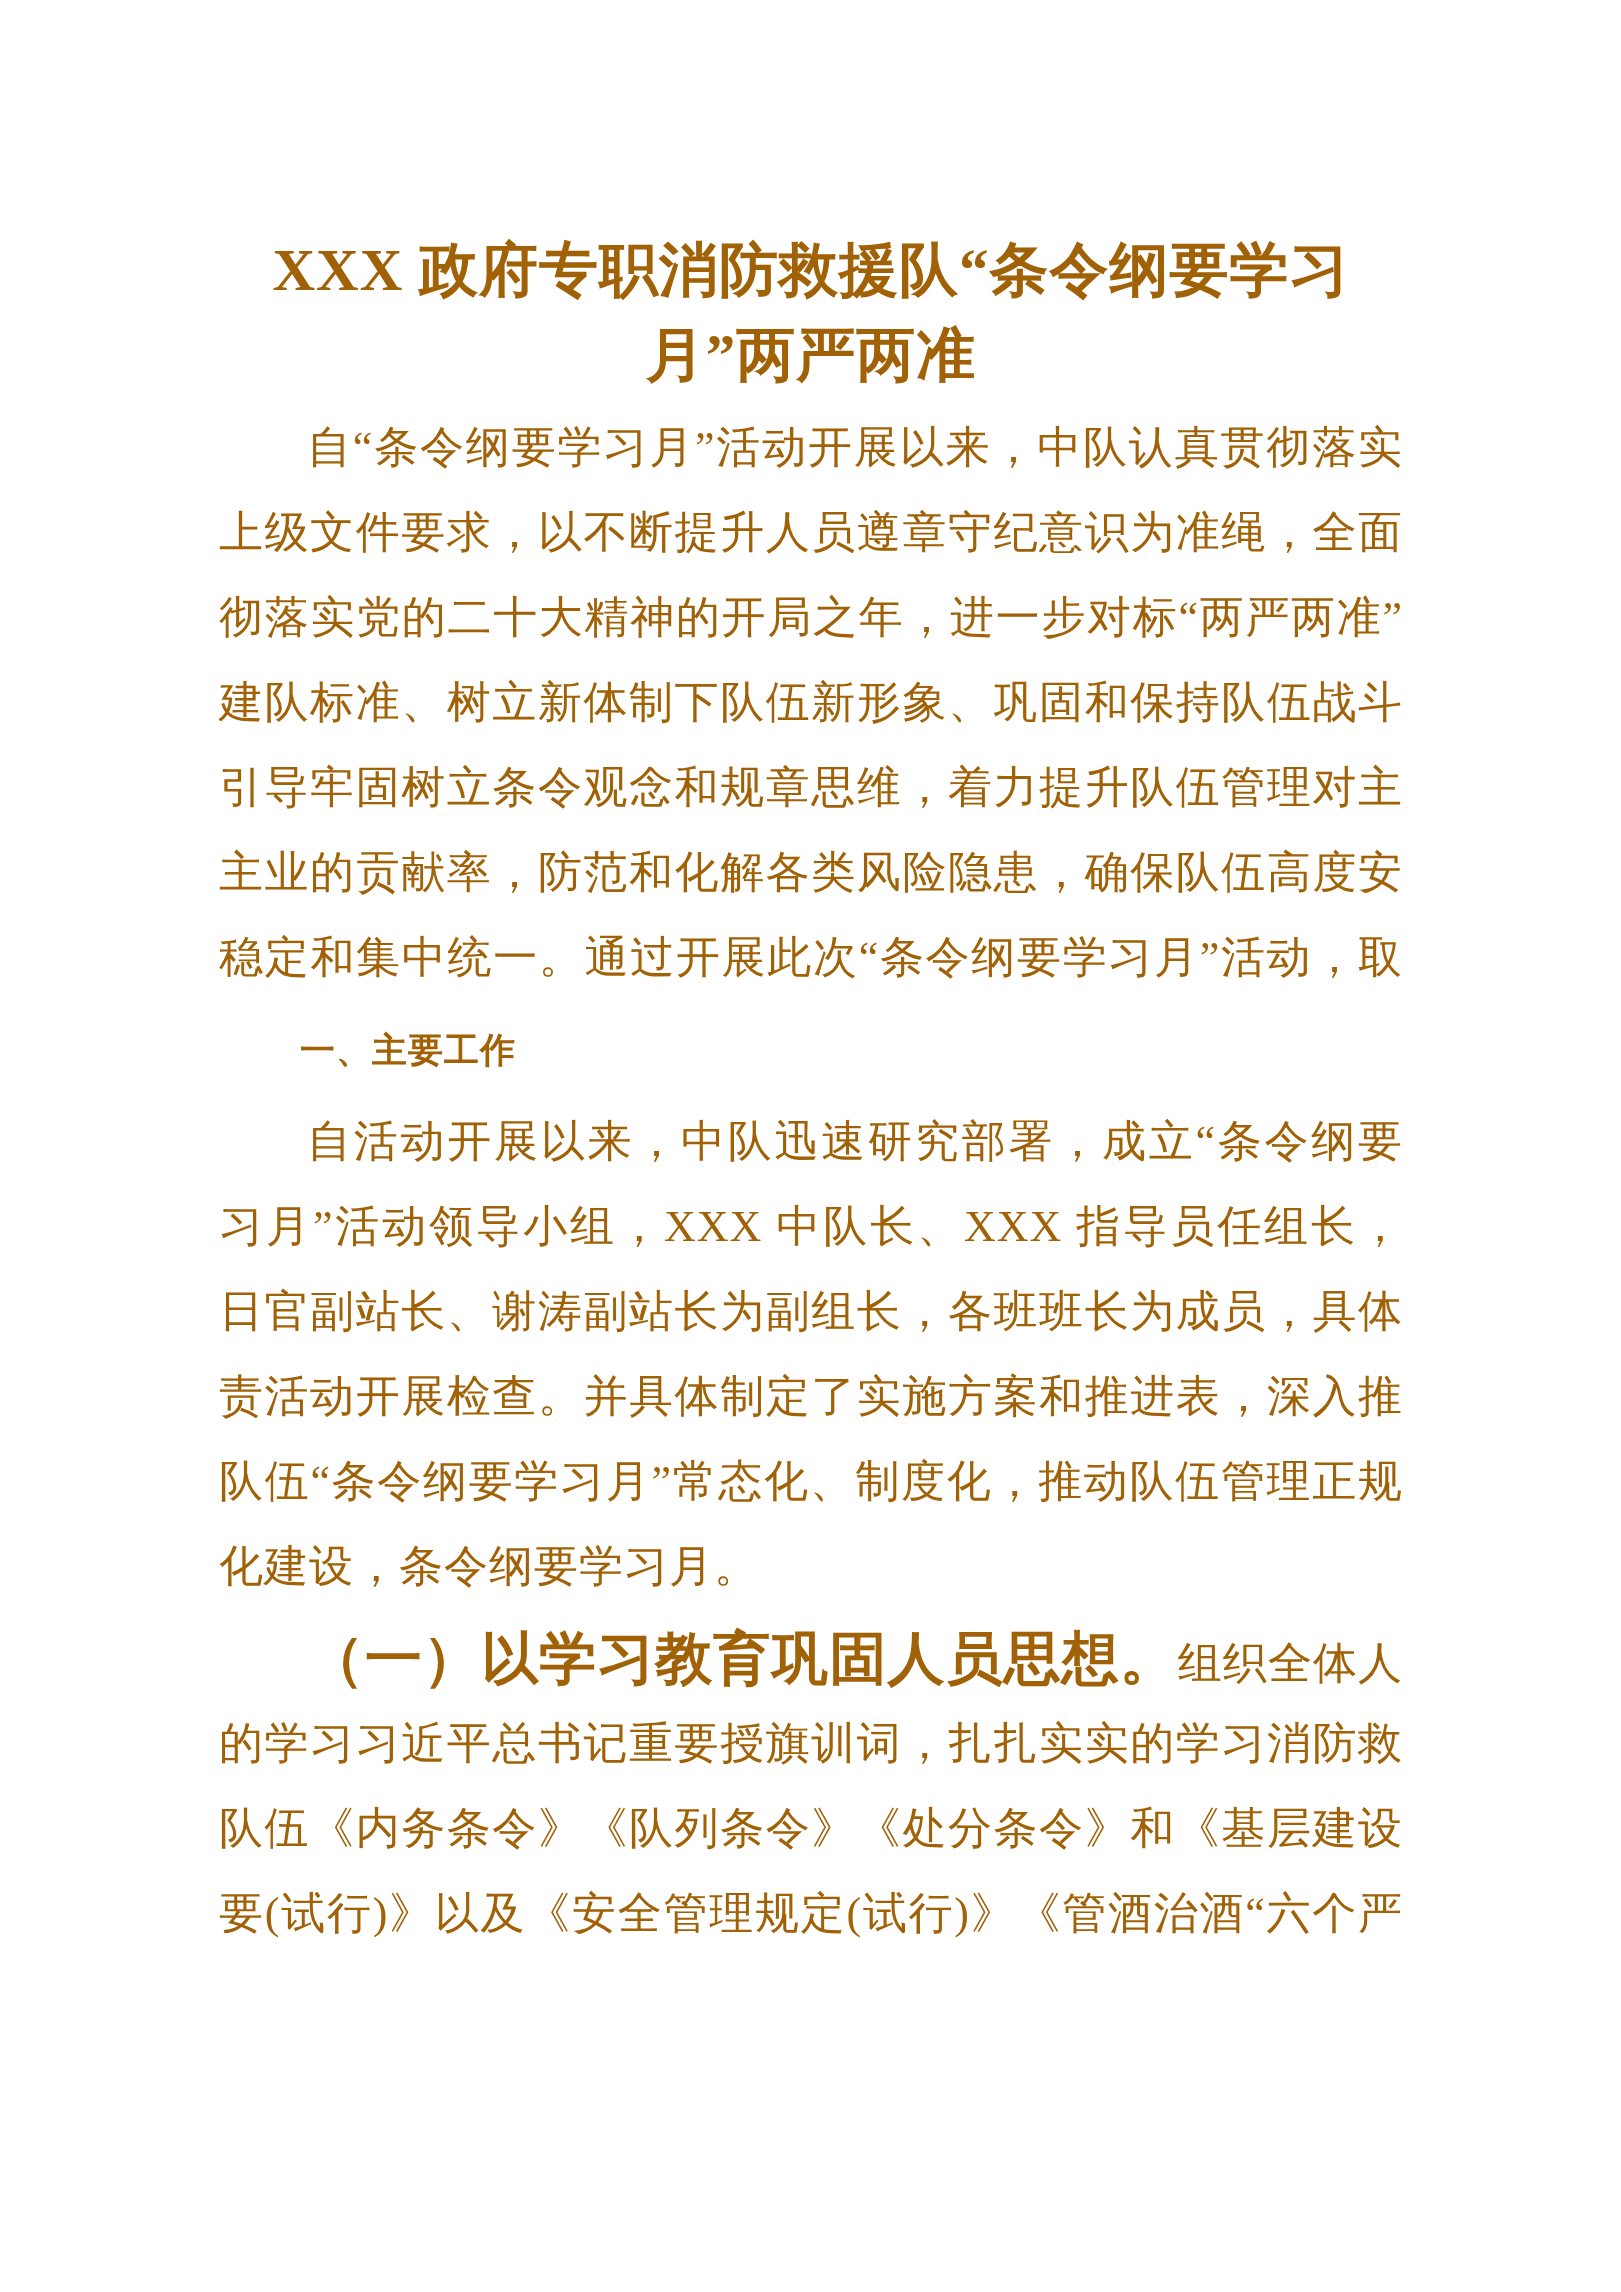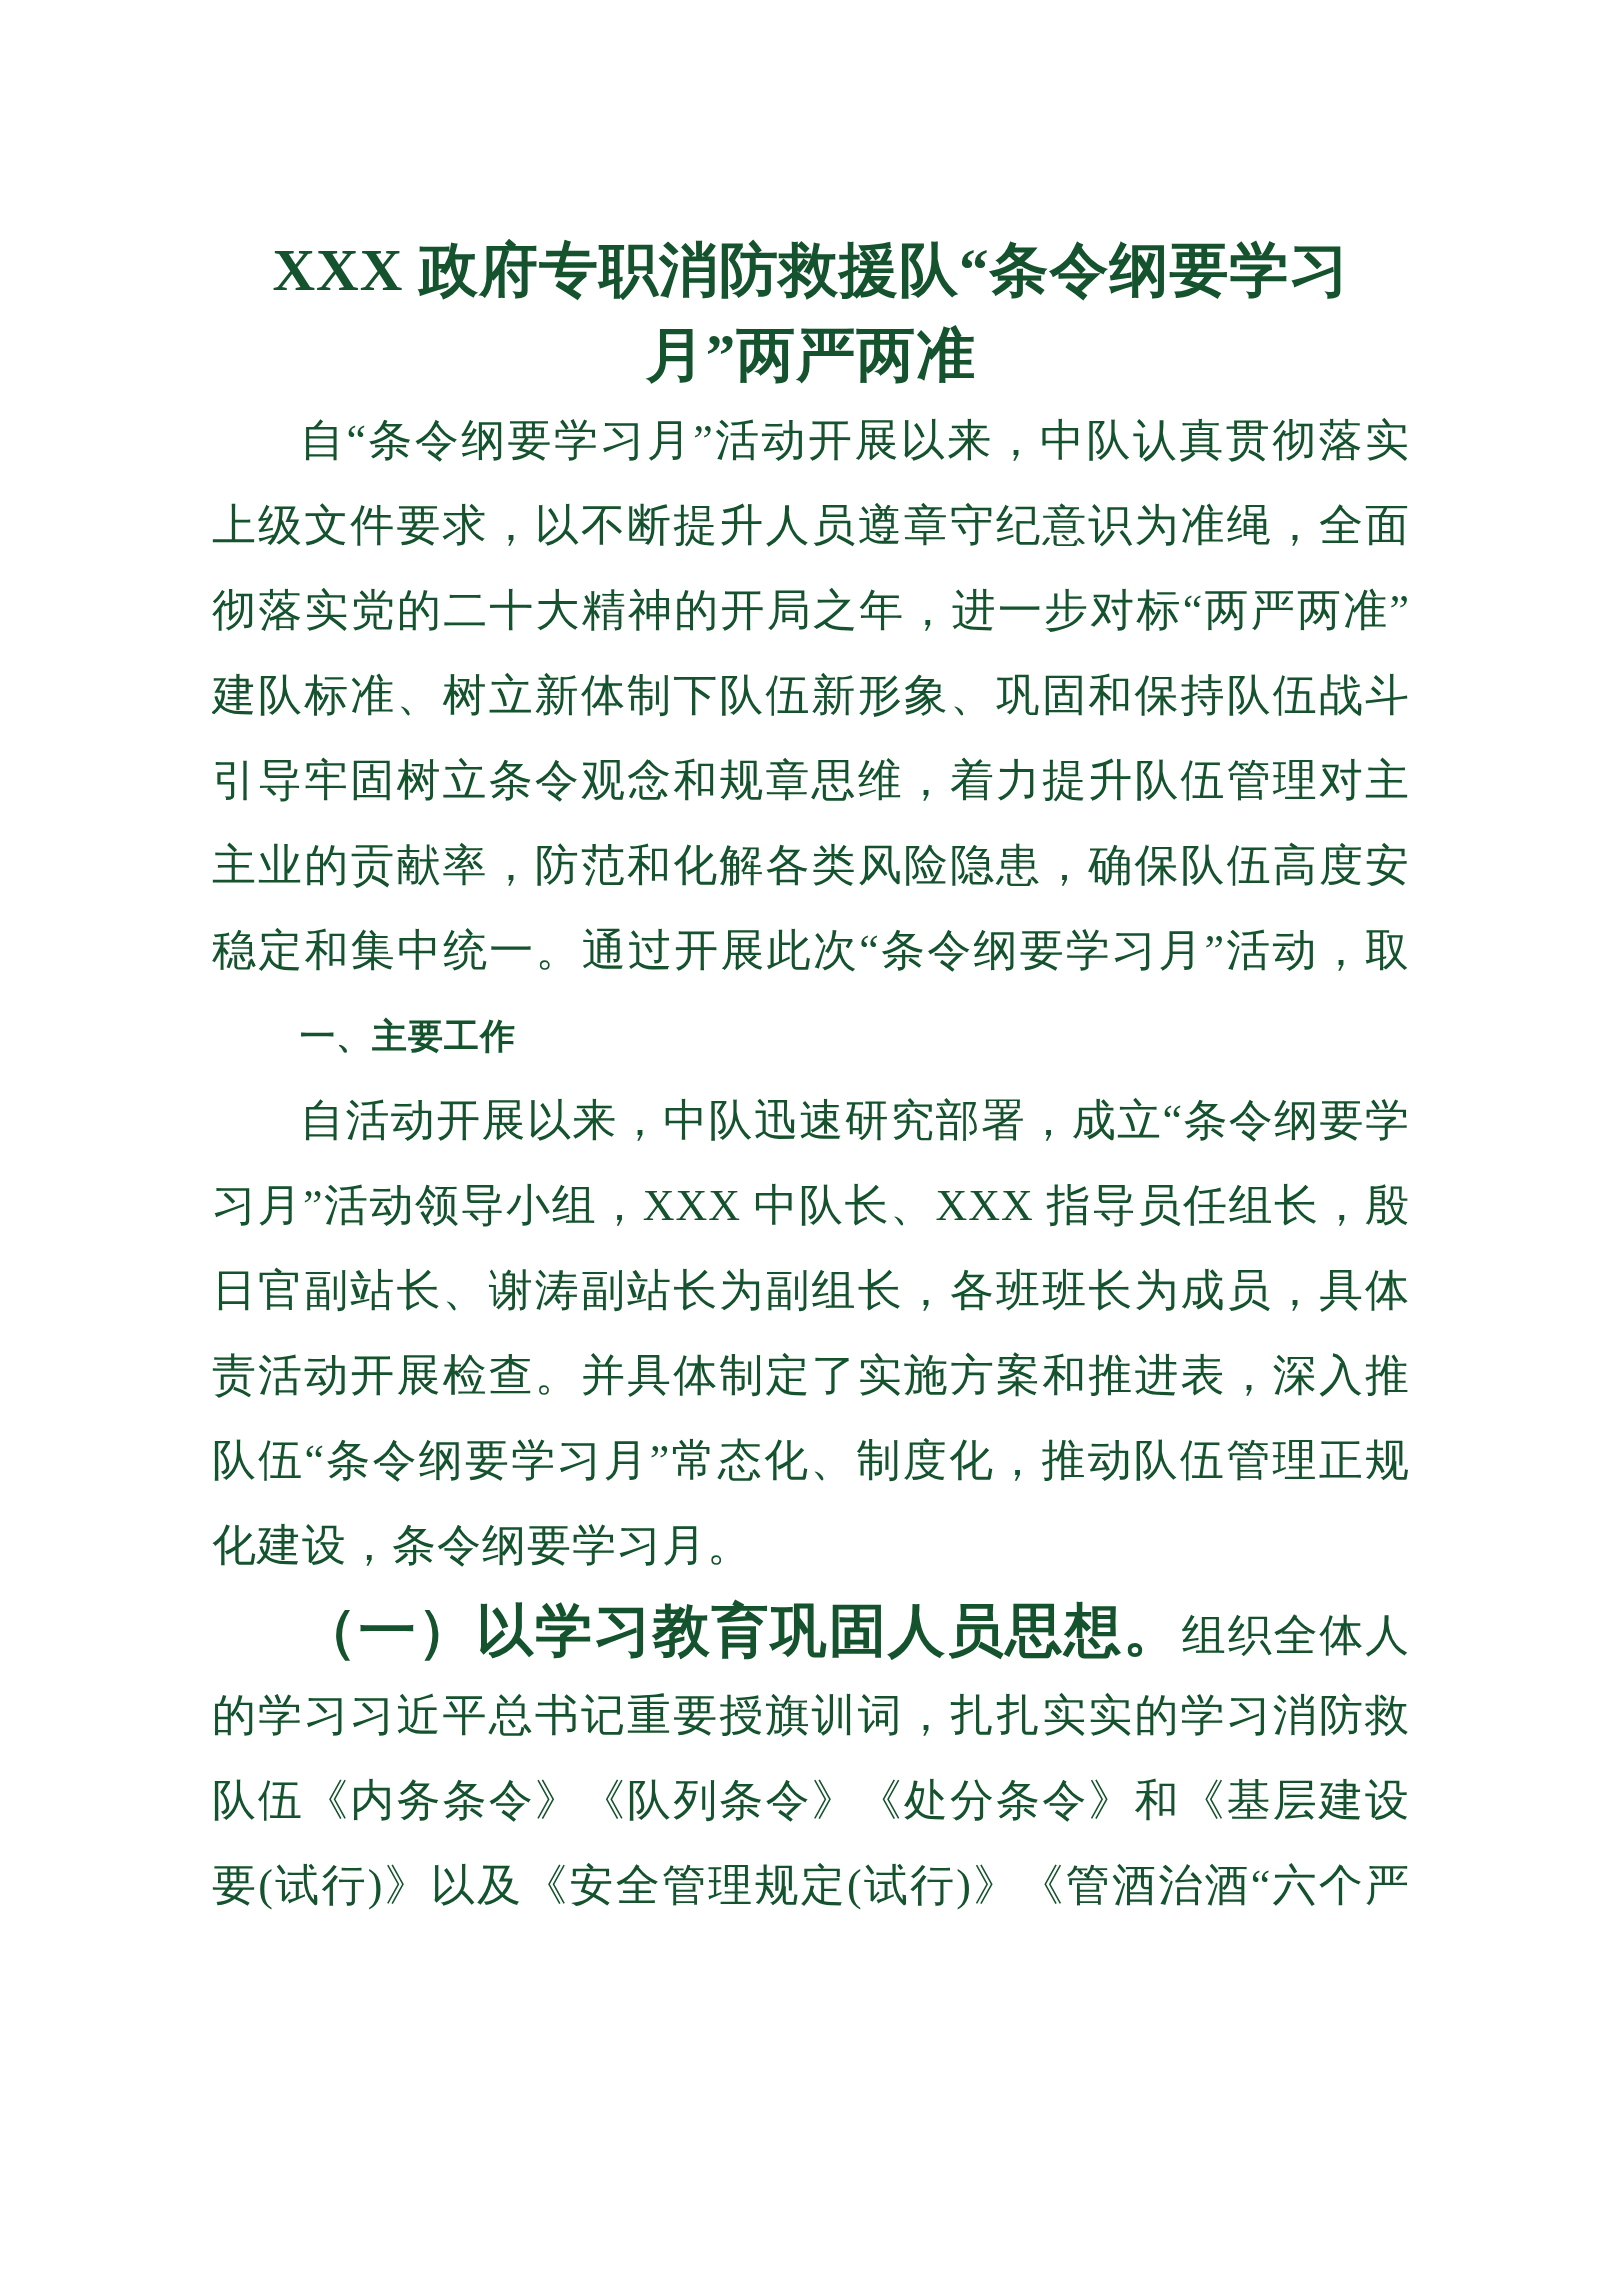--- a/index.html
+++ b/index.html
@@ -5,21 +5,21 @@
   html, body {
     margin: 0;
     padding: 0;
     background: #ffffff;
   }
   .page {
     position: relative;
     width: 1621px;
     height: 2293px;
     background: #ffffff;
-    color: #14532d;
+    color: #a16207;
     overflow: hidden;
   }
   .content {
     position: absolute;
     left: 212px;
     top: 228px;
     width: 1198px;
   }
   .doc-title {
     margin: 0;
@@ -27,21 +27,21 @@
     font-weight: bold;
     font-size: 59px;
     line-height: 85px;
     text-align: center;
     letter-spacing: 1px;
   }
   .doc-title .t-line {
     display: block;
   }
   .para {
-    margin: 0;
+    margin: 7px;
   }
   .line {
     font-family: "Liberation Serif", "DejaVu Serif", serif;
     font-size: 44px;
     line-height: 85px;
     height: 85px;
     letter-spacing: 1px;
     white-space: normal;
     overflow: hidden;
   }

